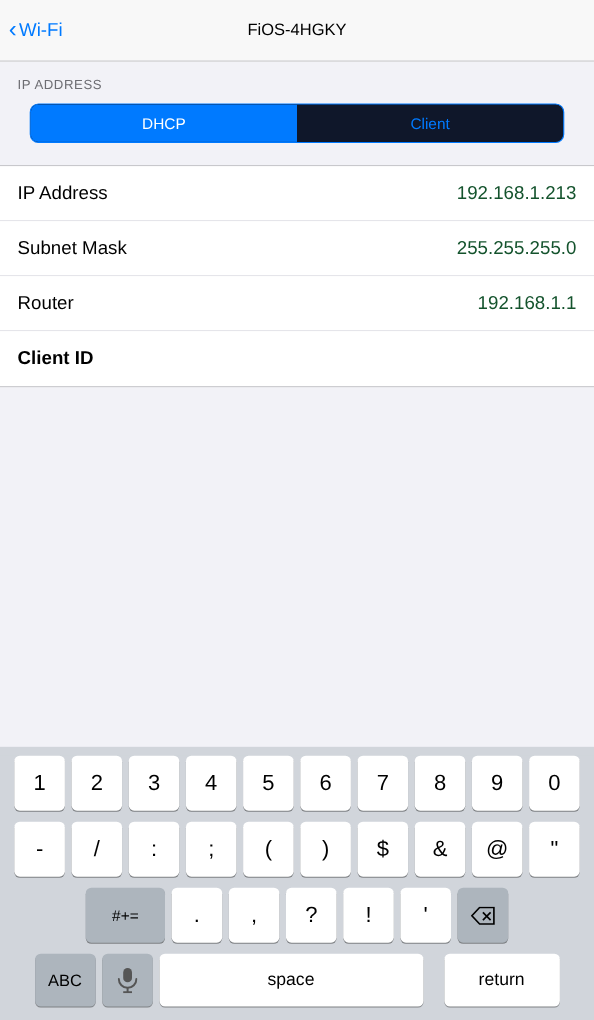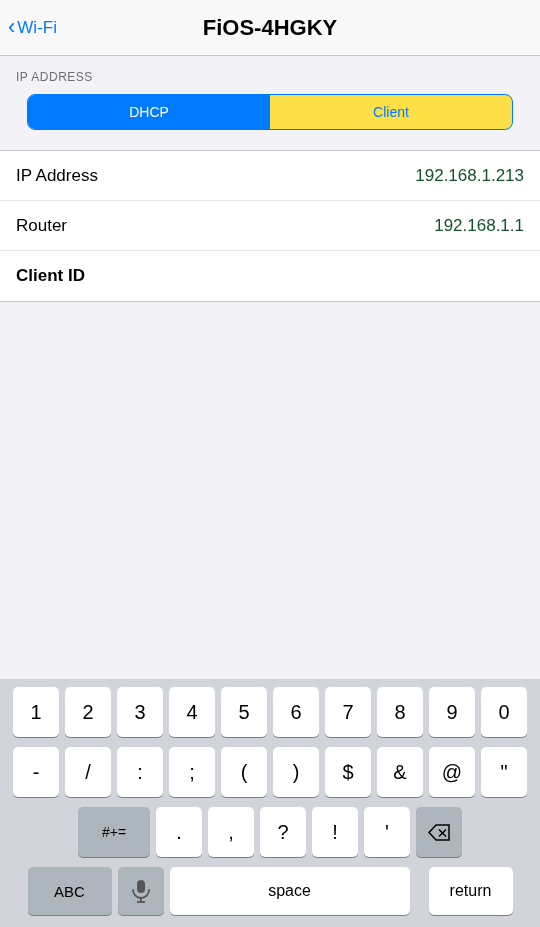--- a/index.html
+++ b/index.html
@@ -36,42 +36,42 @@
       gap: 2px;
     }
 
     .nav-back-chevron {
       font-size: 22px;
       line-height: 1;
       margin-top: -1px;
     }
 
     .nav-title {
-      font-size: 22px;
-      font-weight: 700;
+      font-size: 15px;
+      font-weight: 400;
       color: #000;
     }
 
     
     .section-header {
       padding: 14px 16px 6px;
       font-size: 12px;
       color: #6d6d72;
       letter-spacing: 0.5px;
       text-transform: uppercase;
     }
 
     
     .segmented-control {
       margin: 4px 27px 0;
       border: 1.5px solid #007aff;
       border-radius: 8px;
       display: flex;
       overflow: hidden;
-      background: #fde047;
+      background: #0f172a;
     }
 
     .seg-item {
       flex: 1;
       height: 34px;
       display: flex;
       align-items: center;
       justify-content: center;
       font-size: 14px;
       font-weight: 400;
@@ -170,36 +170,36 @@
 
     .key-special {
       height: 50px;
     }
 
     .key-bottom {
       height: 48px;
     }
 
     .key-abc {
-      width: 84px;
+      width: 55px;
     }
 
     .key-mic {
       width: 46px;
     }
 
     .key-space {
       flex: 1;
       max-width: 240px;
       font-size: 16px;
       text-align: right;
     }
 
     .key-return {
-      width: 84px;
+      width: 105px;
       margin-left: 13px;
     }
 
     .key-delete {
       width: 46px;
       font-size: 16px;
     }
 
     .key-shift {
       width: 72px;
@@ -225,20 +225,24 @@
   </div>
   <div class="seg-item">
     <span>Client</span>
   </div>
 </div>
 
 <div class="table-section">
   <div class="table-row">
     <span class="row-label">IP Address</span>
     <span class="row-value">192.168.1.213</span>
+  </div>
+  <div class="table-row">
+    <span class="row-label">Subnet Mask</span>
+    <span class="row-value">255.255.255.0</span>
   </div>
   <div class="table-row">
     <span class="row-label">Router</span>
     <span class="row-value">192.168.1.1</span>
   </div>
   <div class="table-row">
     <span class="row-label">Client ID</span>
     <span class="row-value"></span>
   </div>
 </div>

